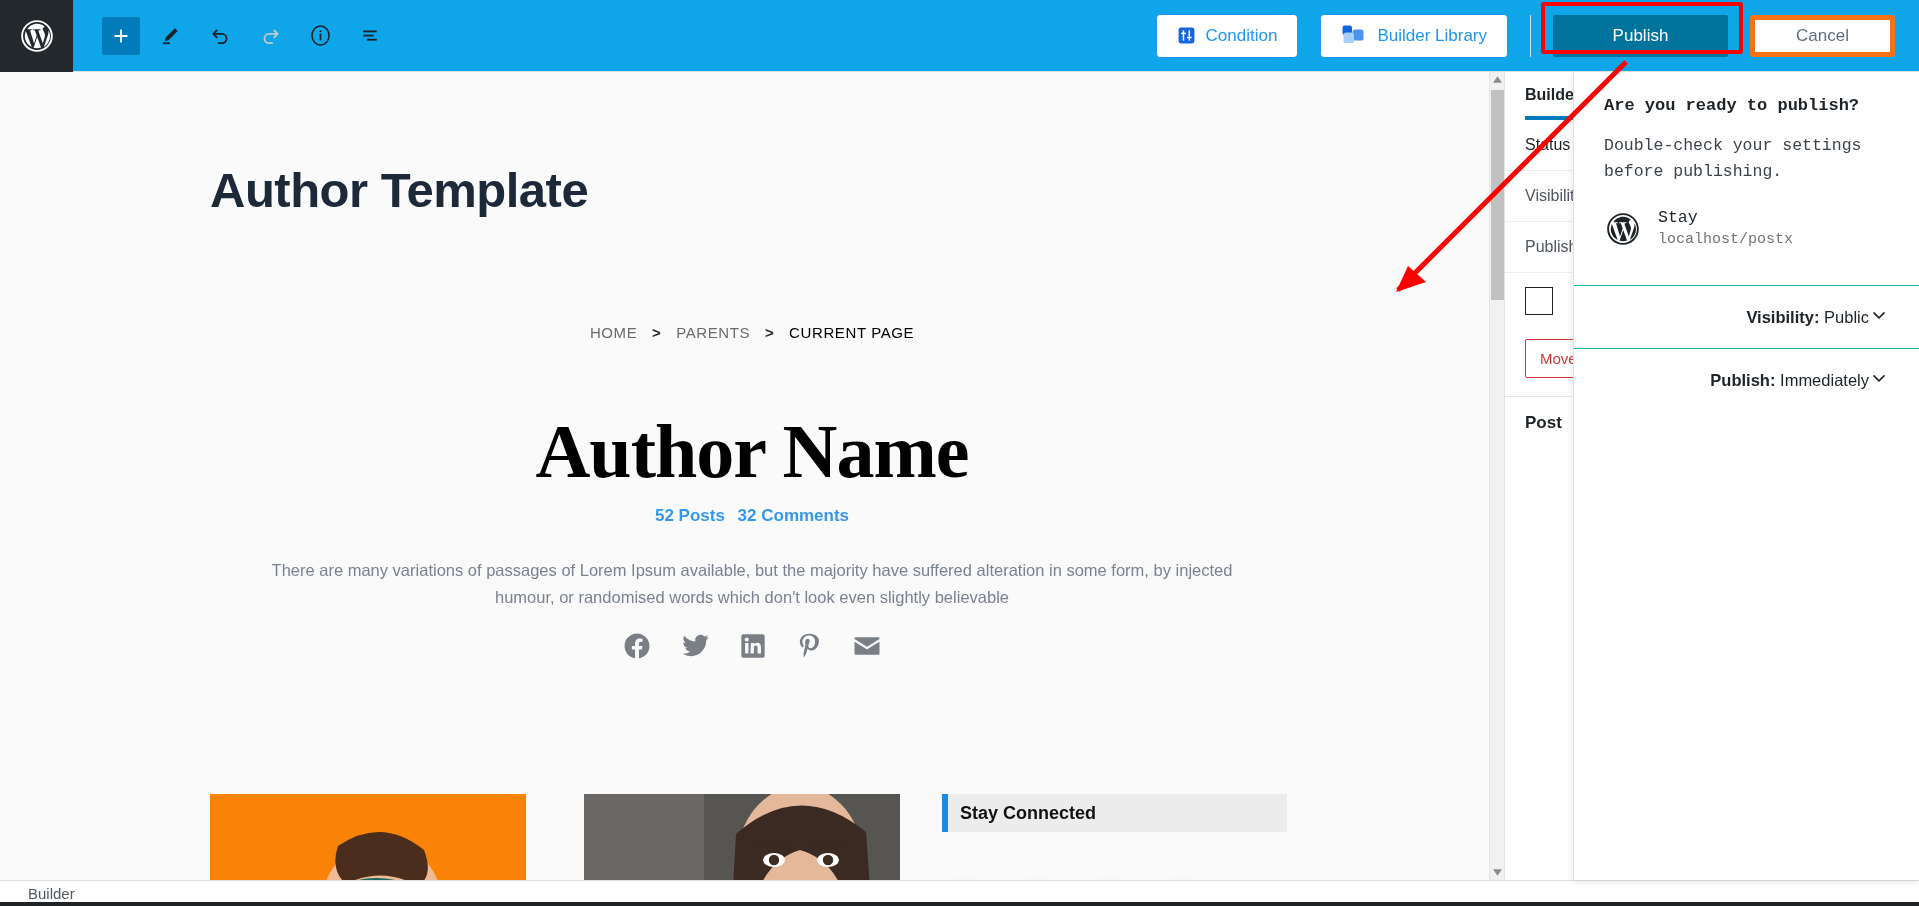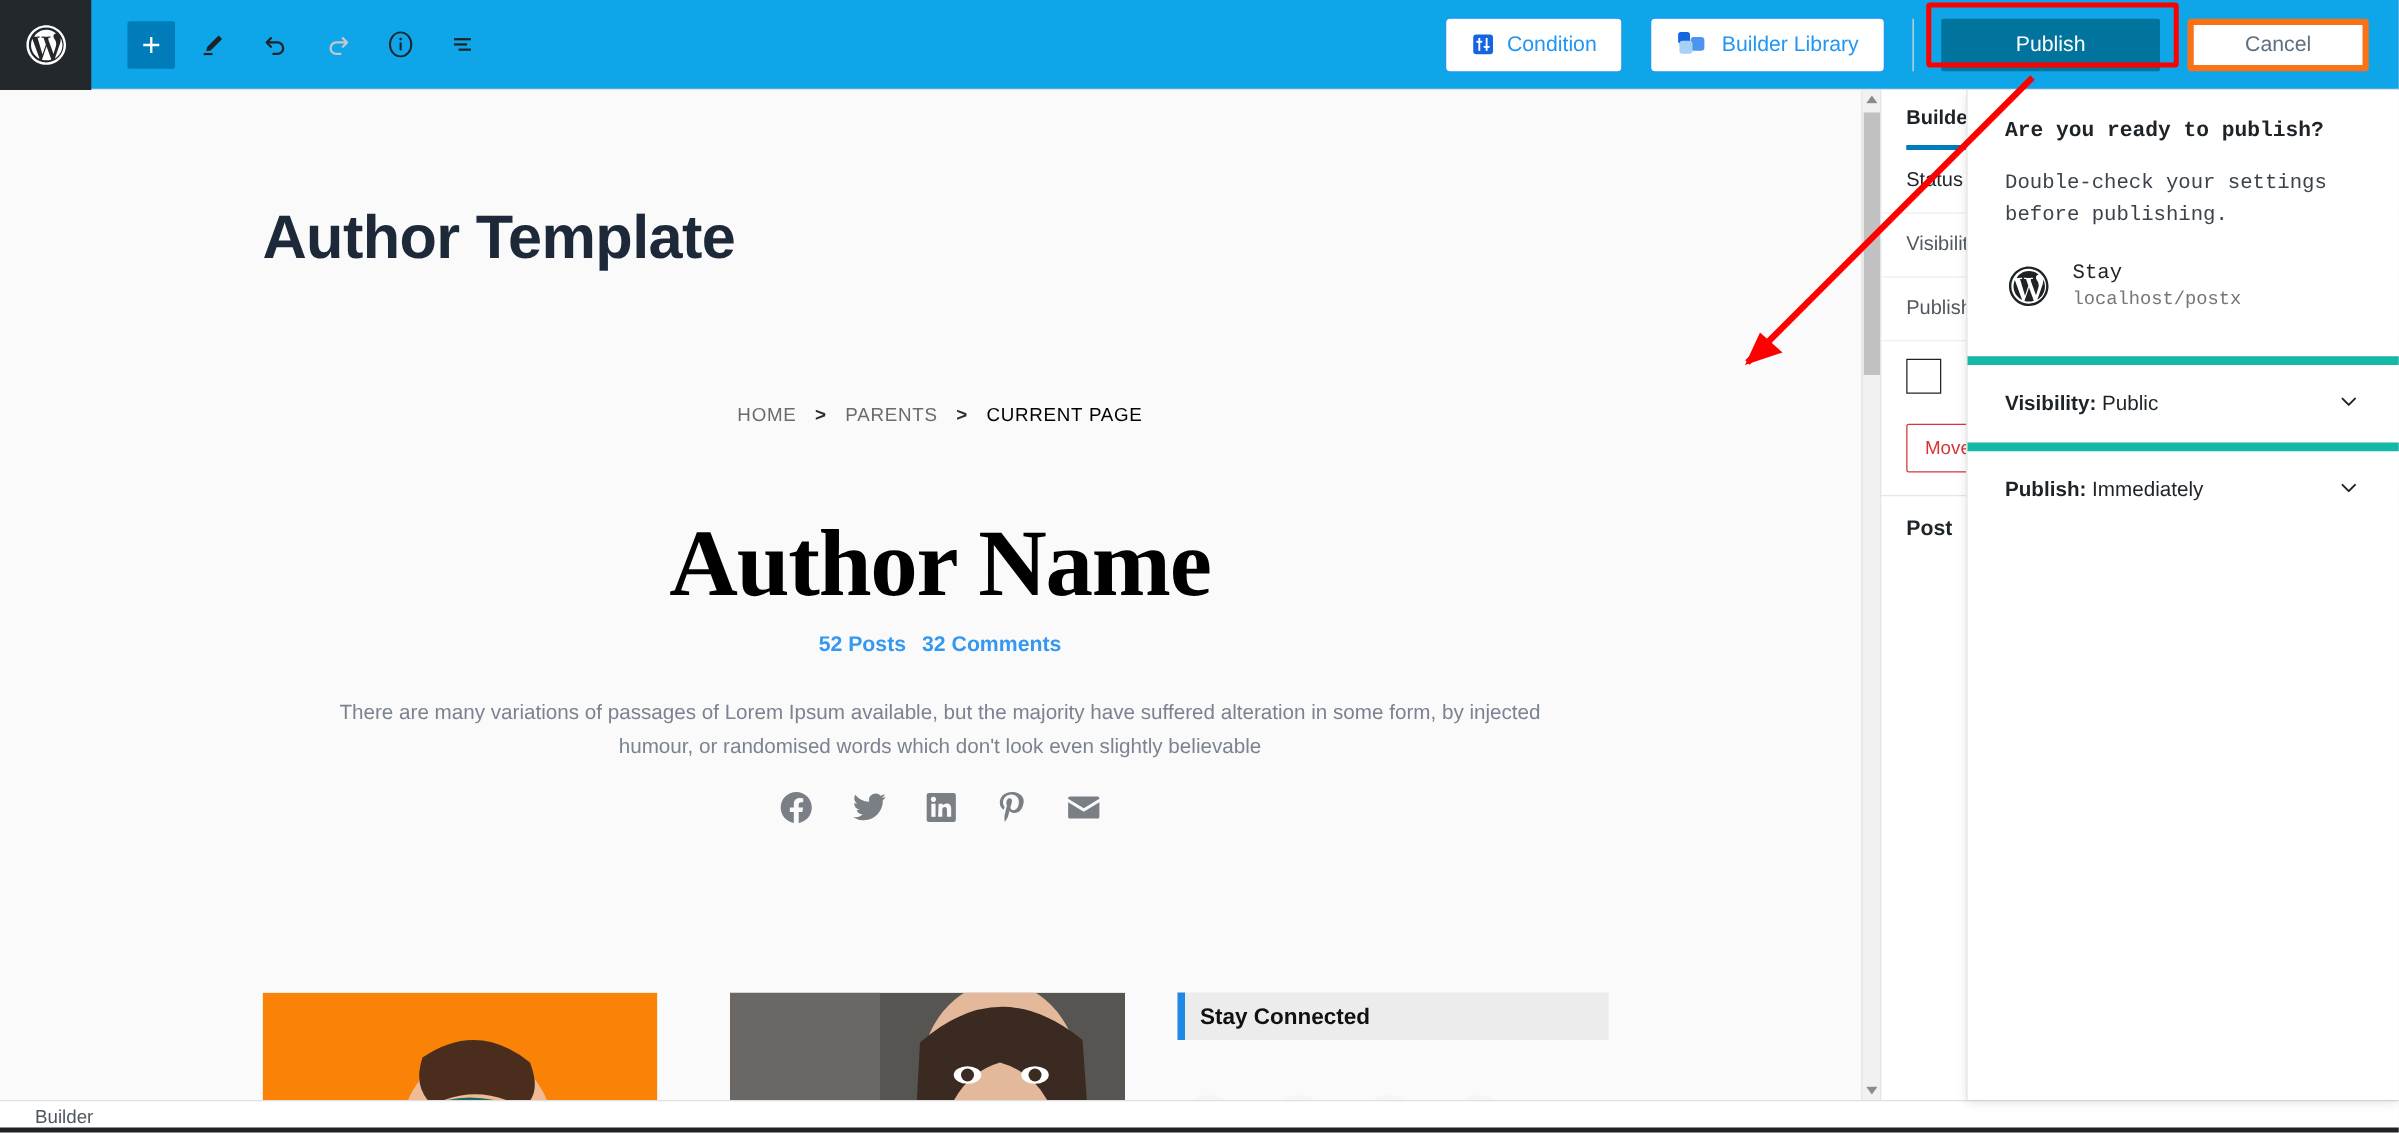--- a/index.html
+++ b/index.html
@@ -176,22 +176,22 @@
     display:flex;flex-direction:column;
   }
   .pop-head{padding:24px 30px 10px 30px;font-family:Liberation Mono, monospace;}
   .pop-q{font-size:17px;font-weight:bold;color:#1d2327;margin:0 0 18px 0;}
   .pop-sub{font-size:16.5px;color:#3c434a;line-height:26px;margin:0 0 22px 0;}
   .pop-site{display:flex;align-items:center;gap:16px;padding-bottom:24px;}
   .pop-site-icon{width:38px;height:38px;flex:0 0 auto;}
   .pop-site-name{font-size:16.5px;color:#1d2327;line-height:22px;}
   .pop-site-url{font-size:15px;color:#757575;line-height:22px;}
   .pop-row{
-    border-top:7px solid #14b8a6;
-    height:62px;display:flex;align-items:center;justify-content:space-between;
+    border-top:1px solid #14b8a6;
+    height:62px;display:flex;align-items:center;justify-content:flex-end;
     padding:0 30px;cursor:pointer;
   }
   .pop-row-label{font-size:16.5px;color:#1d2327;}
   .pop-row-label b{font-weight:bold;}
   .pop-row-label .val{font-weight:normal;}
   .pop-foot{
     margin-top:auto;padding:0 30px 26px 30px;display:flex;align-items:center;gap:18px;
   }
   .pop-check{
     width:24px;height:24px;background:#007cba;border-radius:2px;flex:0 0 auto;

